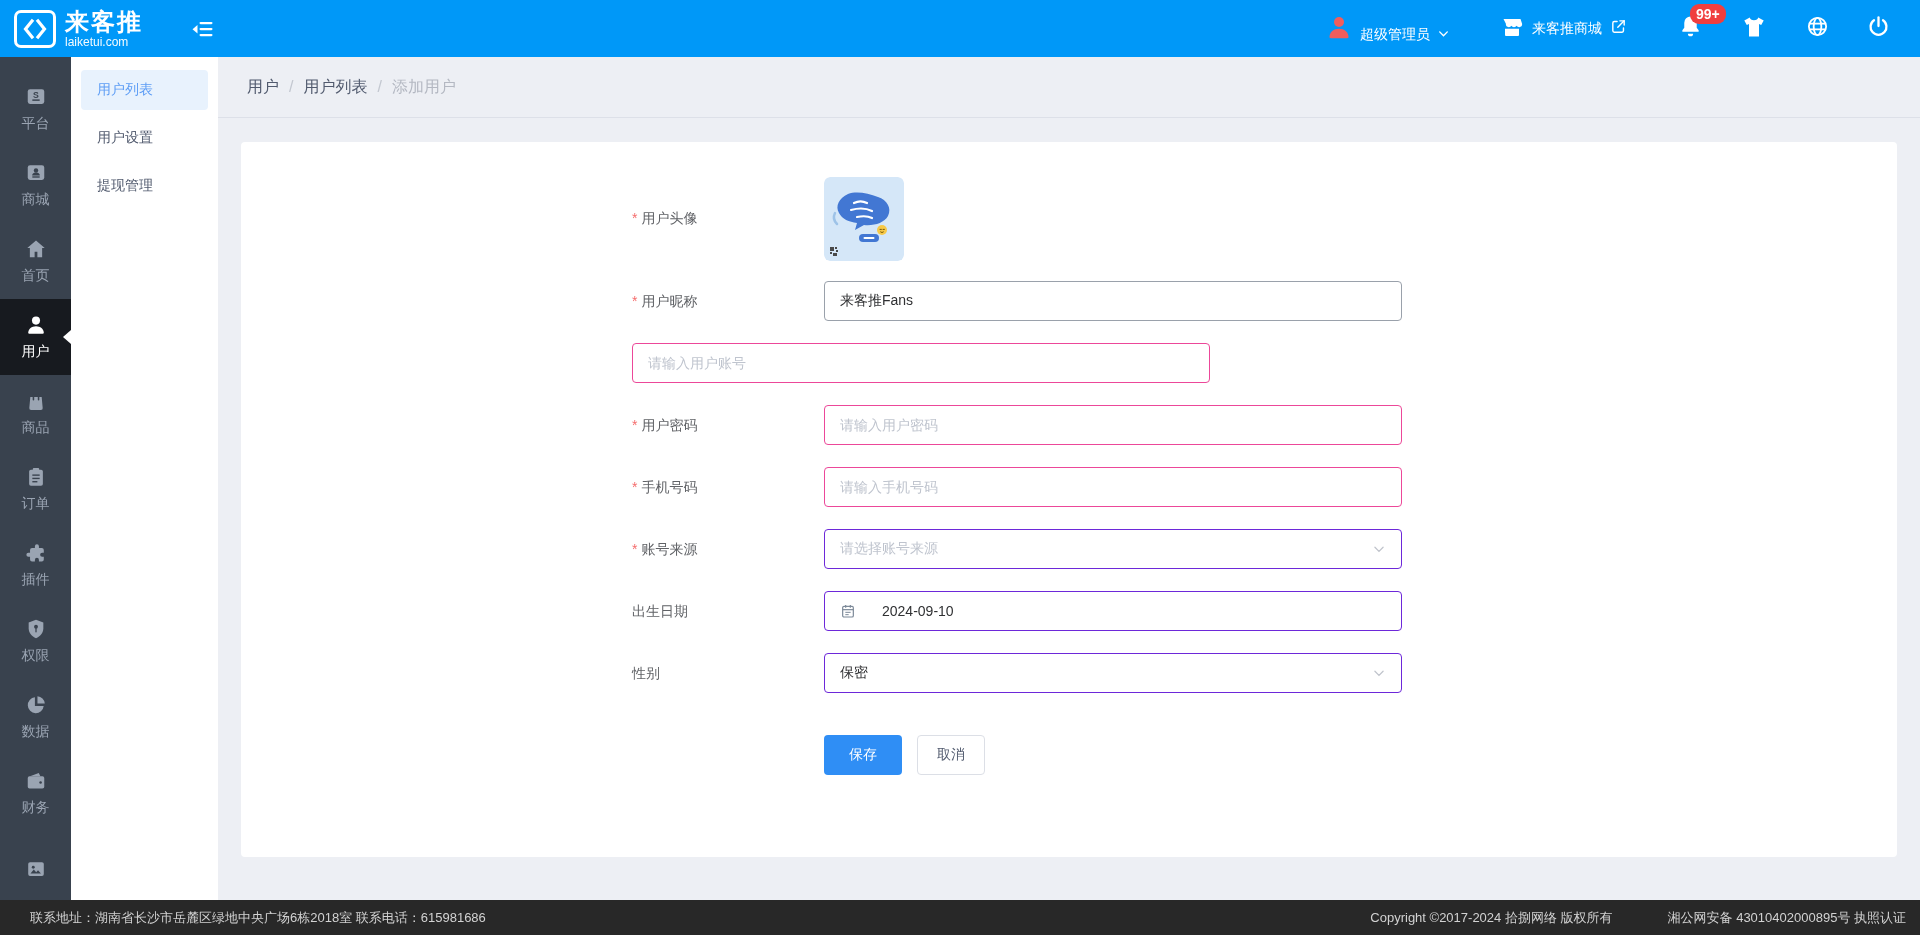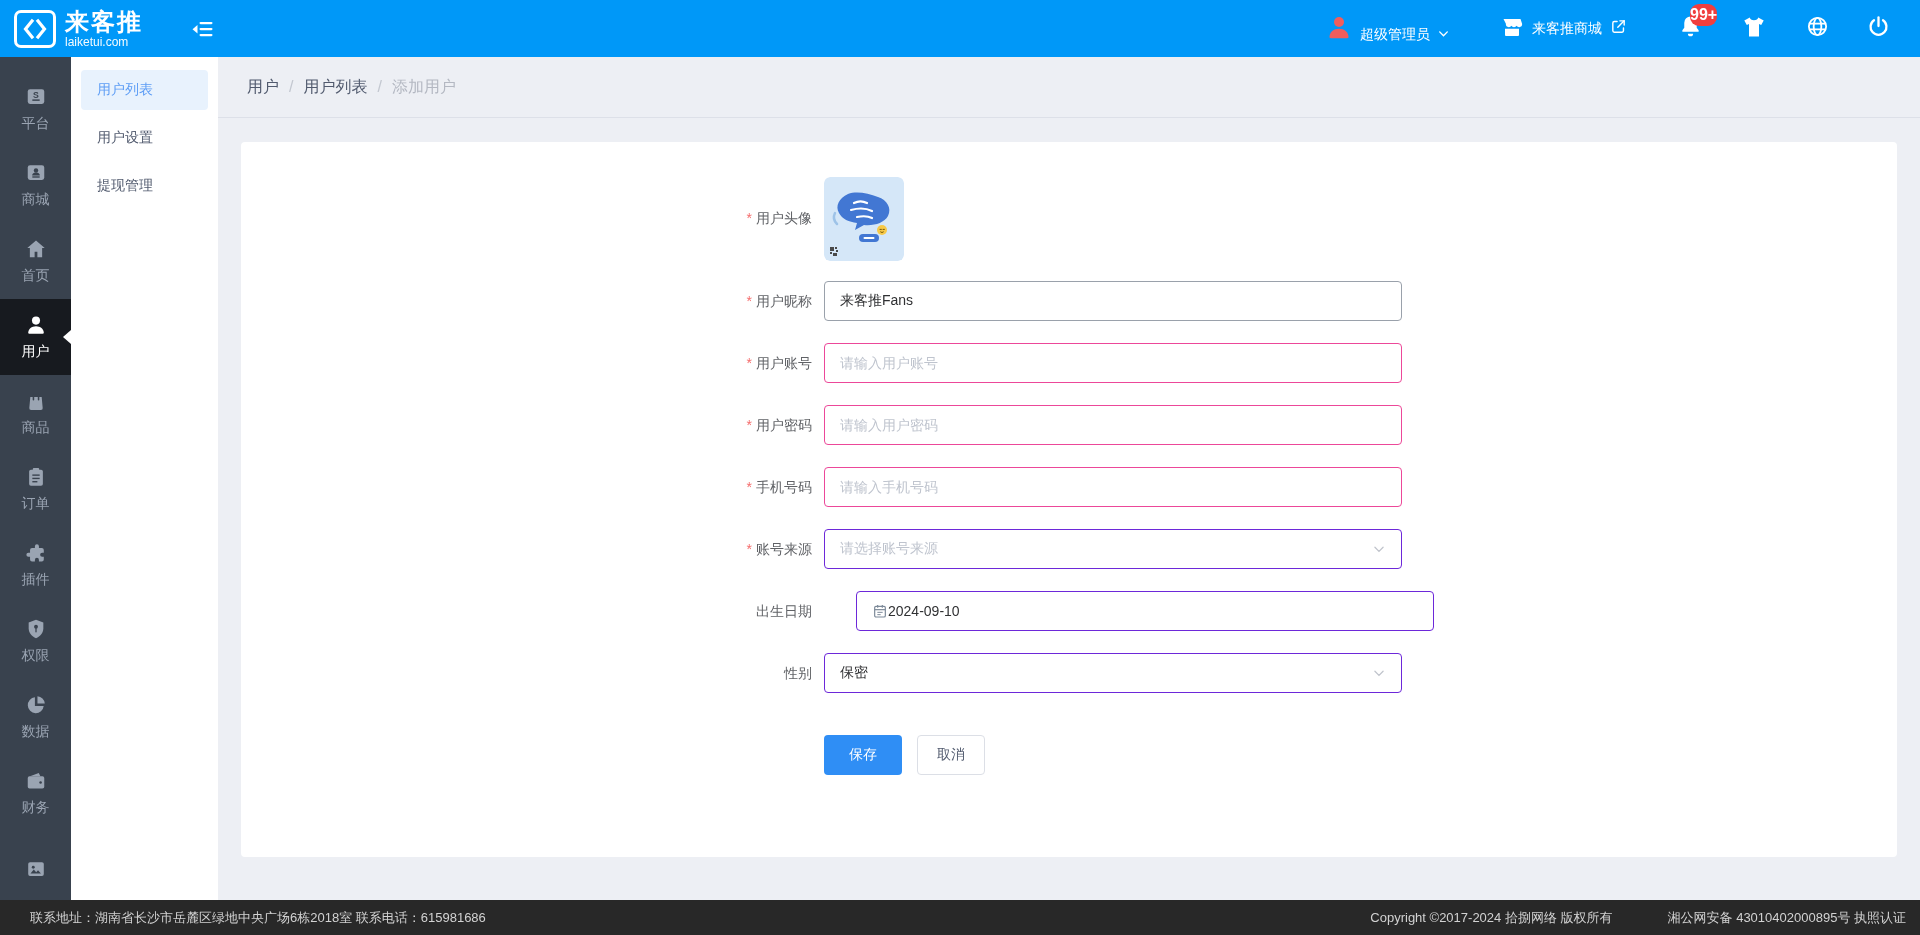--- a/index.html
+++ b/index.html
@@ -14,21 +14,21 @@
   .logo-title { font-size:24px; font-weight:bold; letter-spacing:2px; }
   .logo-sub { font-size:12px; margin-top:2px; opacity:.96; }
   .collapse-btn { margin-left:48px; cursor:pointer; display:flex; align-items:center; }
   .header-right { margin-left:auto; display:flex; align-items:center; margin-right:30px; }
   .huser { display:flex; align-items:flex-end; cursor:pointer; }
   .huser-name { font-size:14px; margin:0 7px 0 9px; }
   .hshop { display:flex; align-items:center; margin-left:50px; cursor:pointer; }
   .hshop-name { font-size:14px; margin:0 8px 0 8px; }
   .icon-btn { cursor:pointer; display:flex; align-items:center; }
   .hbell { margin-left:52px; position:relative; }
-  .badge { position:absolute; top:-10px; left:11px; background:#f03e3e; color:#fff; font-size:16px; font-weight:bold; line-height:1; padding:3px 0; border-radius:9px; }
+  .badge { position:absolute; top:-10px; left:11px; background:#f03e3e; color:#fff; font-size:14px; font-weight:bold; line-height:1; padding:3px 6px; border-radius:9px; }
   .hshirt { margin-left:40px; }
   .hglobe { margin-left:40px; }
   .hpower { margin-left:38px; }
 
   
   .sdark { position:absolute; top:57px; bottom:35px; left:0; width:71px; background:#39424e; overflow:hidden; padding-top:14px; z-index:20; }
   .sitem { height:76px; display:flex; flex-direction:column; align-items:center; justify-content:center; gap:7px; color:#9aa4b2; cursor:pointer; position:relative; }
   .sitem .slabel { font-size:14px; }
   .sitem.active { background:#171a1f; color:#ffffff; }
   .sitem.active::after { content:''; position:absolute; right:0; top:50%; margin-top:-7px; width:0; height:0; border-top:7px solid transparent; border-bottom:7px solid transparent; border-right:8px solid #ffffff; }
@@ -44,31 +44,31 @@
   .bbar { height:61px; border-bottom:1px solid #dde0e8; display:flex; align-items:center; padding-left:29px; font-size:16px; }
   .bitem { color:#515a6e; cursor:pointer; }
   .bsep { color:#c3c7d0; margin:0 10px; }
   .bcur { color:#b4b8c2; }
   .card { position:absolute; left:23px; right:23px; top:85px; height:715px; background:#fff; border-radius:4px; }
 
   
   .form { padding-top:35px; padding-left:391px; }
   .frow { display:flex; margin-bottom:22px; }
   .frow.avatar-row { align-items:center; margin-bottom:20px; height:84px; }
-  .flabel { width:180px; margin-right:12px; text-align:right; font-size:14px; color:#606266; line-height:40px; white-space:nowrap; }
+  .flabel { width:180px; margin-right:12px; text-align:left; font-size:14px; color:#606266; line-height:40px; white-space:nowrap; }
   .frow.avatar-row .flabel { line-height:normal; }
   .star { color:#f56c6c; margin-right:4px; }
   .finput { width:578px; height:40px; border:1px solid #ec4899; border-radius:4px; padding:0 15px; font-size:14px; color:#303133; font-family:inherit; outline:none; background:#fff; }
   .finput::placeholder { color:#bfc4ce; }
   .finput.strong { border-color:#9aa1ab; }
   .fselect { width:578px; height:40px; border:1px solid #6d28d9; border-radius:4px; display:flex; align-items:center; padding:0 15px; font-size:14px; cursor:pointer; background:#fff; }
   .fselect .ph { color:#bfc4ce; }
   .fselect .val { color:#303133; }
   .fselect .chev { margin-left:auto; color:#c0c4cc; display:flex; }
-  .fdate { gap:0;margin-left:32px; }
+  .fdate { gap:26px; }
   .avatar-box { width:80px; height:84px; border-radius:6px; overflow:hidden; cursor:pointer; }
   .btn-row { margin-top:42px; }
   .btn-save { width:78px; height:40px; background:#2f8ef5; color:#fff; border:none; border-radius:4px; font-size:14px; cursor:pointer; font-family:inherit; }
   .btn-cancel { width:68px; height:40px; background:#fff; color:#515a6e; border:1px solid #dcdfe6; border-radius:4px; margin-left:15px; font-size:14px; cursor:pointer; font-family:inherit; }
 
   
   .footer { position:absolute; bottom:0; left:0; right:0; height:35px; background:#282828; color:#d2d2d2; display:flex; align-items:center; font-size:13px; padding:0 14px 0 30px; z-index:40; }
   .footer-left { margin-right:auto; }
   .footer-right { display:flex; align-items:flex-end; gap:55px; }
 </style>
@@ -330,23 +330,20 @@
       </div>
 
       <div class="frow">
         <div class="flabel">
           <span class="star">*</span><span>用户昵称</span>
         </div>
         <input class="finput strong" type="text" value="来客推Fans" style="">
       </div>
 
       <div class="frow">
-        <div class="flabel">
-          <span class="star">*</span><span>用户账号</span>
-        </div>
         <input class="finput" type="text" placeholder="请输入用户账号" style="">
       </div>
 
       <div class="frow">
         <div class="flabel">
           <span class="star">*</span><span>用户密码</span>
         </div>
         <input class="finput" type="text" placeholder="请输入用户密码" style="">
       </div>
 

